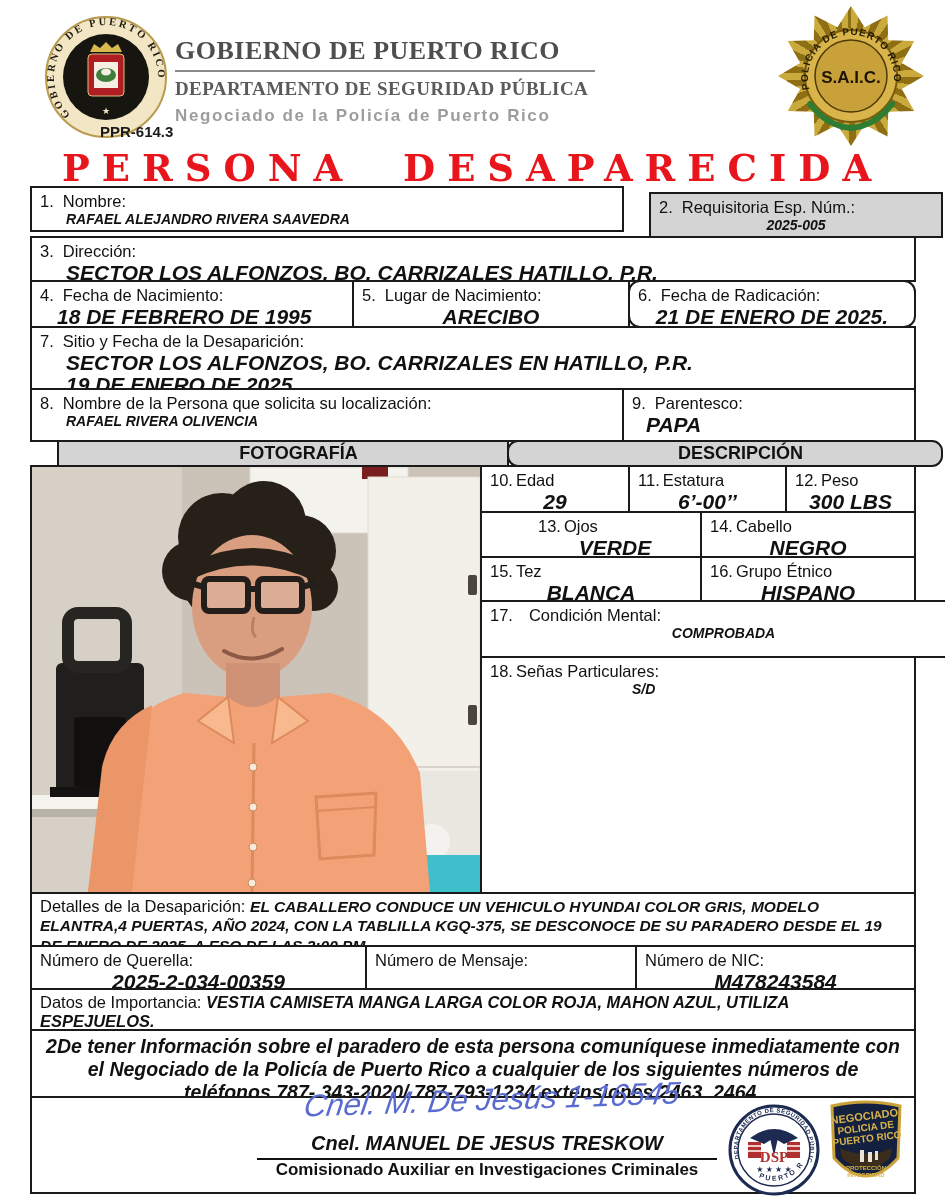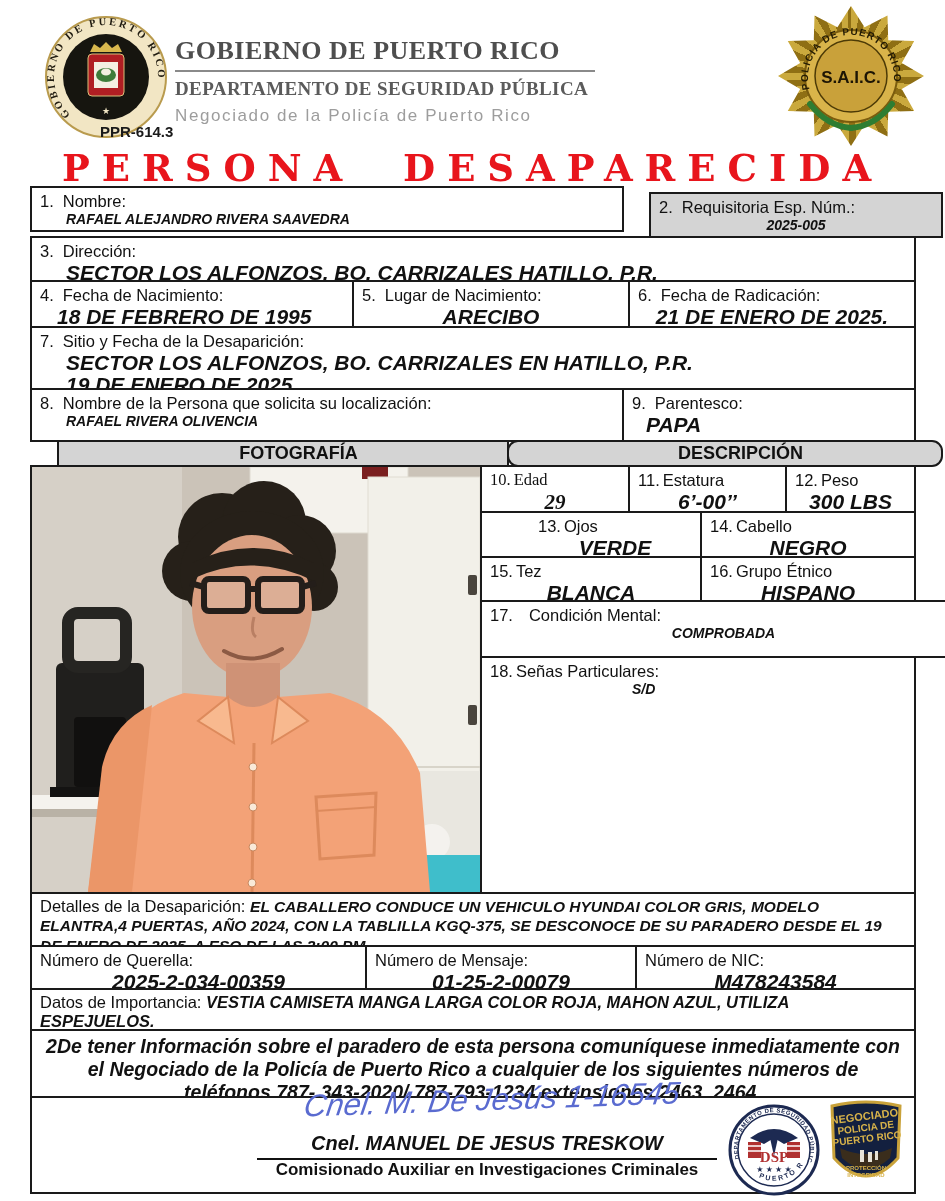--- a/index.html
+++ b/index.html
@@ -5,21 +5,21 @@
   html,body{margin:0;padding:0;background:#ffffff;}
   .page{position:relative;width:945px;height:1201px;background:#ffffff;overflow:hidden;
         font-family:"Liberation Sans",sans-serif;color:#111;}
 
   
   .hdr-text{position:absolute;left:175px;top:36px;width:420px;}
   .hdr-agency{font-family:"Liberation Serif",serif;font-size:26px;font-weight:bold;color:#4e4e4e;
               letter-spacing:.5px;border-bottom:2px solid #8a8a8a;padding-bottom:4px;white-space:nowrap;}
   .hdr-dept{font-family:"Liberation Serif",serif;font-size:19px;font-weight:bold;color:#5b5b5b;
             margin-top:6px;letter-spacing:.4px;white-space:nowrap;}
-  .hdr-bureau{font-size:17px;color:#9d9d9d;margin-top:6px;letter-spacing:1.6px;white-space:nowrap;}
+  .hdr-bureau{font-size:17px;color:#9d9d9d;margin-top:6px;letter-spacing:1.6px;white-space:nowrap;font-weight:bold;}
   .form-number{position:absolute;left:100px;top:123px;font-size:15px;font-weight:bold;color:#1a1a1a;}
 
   .seal-left{position:absolute;left:44px;top:12px;width:124px;height:130px;}
 
   .badge-saic{position:absolute;left:772px;top:4px;width:158px;height:146px;}
   .saic-burst{position:absolute;left:6px;top:2px;width:146px;height:140px;
       background:repeating-conic-gradient(#caa93d 0deg 7deg,#8f6f14 7deg 14deg);
       clip-path:polygon(100% 50%,84.8% 59.3%,93.3% 75%,75.5% 75.5%,75% 93.3%,59.3% 84.8%,50% 100%,
       40.7% 84.8%,25% 93.3%,24.5% 75.5%,6.7% 75%,15.2% 59.3%,0% 50%,15.2% 40.7%,6.7% 25%,
       24.5% 24.5%,25% 6.7%,40.7% 15.2%,50% 0%,59.3% 15.2%,75% 6.7%,75.5% 24.5%,93.3% 25%,84.8% 40.7%);}
@@ -124,21 +124,21 @@
   </div>
 
   <div class="cell" style="left:30px;top:280px;width:324px;height:48px;">
     <div class="lbl"><span class="num">4.</span><span>Fecha de Nacimiento:</span></div>
     <div class="val" style="padding-left:25px;">18 DE FEBRERO DE 1995</div>
   </div>
   <div class="cell" style="left:352px;top:280px;width:278px;height:48px;">
     <div class="lbl"><span class="num">5.</span><span>Lugar de Nacimiento:</span></div>
     <div class="val ctr">ARECIBO</div>
   </div>
-  <div class="cell" style="left:628px;top:280px;width:288px;height:48px;">
+  <div class="cell" style="left:628px;top:280px;width:288px;height:48px;border-radius:12px;">
     <div class="lbl"><span class="num">6.</span><span>Fecha de Radicación:</span></div>
     <div class="val ctr">21 DE ENERO DE 2025.</div>
   </div>
 
   <div class="cell" style="left:30px;top:326px;width:886px;height:64px;">
     <div class="lbl"><span class="num">7.</span><span>Sitio y Fecha de la Desaparición:</span></div>
     <div class="val ind">SECTOR LOS ALFONZOS, BO. CARRIZALES EN HATILLO, P.R.</div>
     <div class="val ind">19 DE ENERO DE 2025</div>
   </div>
 
@@ -218,21 +218,21 @@
         <circle cx="221" cy="340" r="4" fill="#f9ead9" stroke="#c9885f"></circle>
         <circle cx="221" cy="380" r="4" fill="#f9ead9" stroke="#c9885f"></circle>
         <circle cx="220" cy="416" r="4" fill="#f9ead9" stroke="#c9885f"></circle>
 
         <path d="M284,330 L344,326 L342,388 L288,392 Z" fill="none" stroke="#dd8a5c" stroke-width="3"></path>
         <line x1="284" y1="344" x2="344" y2="340" stroke="#dd8a5c" stroke-width="2"></line>
       </g>
     </svg>
   </div>
 
-  <div class="cell tight" style="left:480px;top:465px;width:150px;height:48px;font-family:Liberation Serif, serif;">
+  <div class="cell tight" style="left:480px;top:465px;width:150px;height:48px;">
     <div class="lbl"><span class="num">10.</span><span>Edad</span></div>
     <div class="val ctr">29</div>
   </div>
   <div class="cell tight" style="left:628px;top:465px;width:159px;height:48px;">
     <div class="lbl"><span class="num">11.</span><span>Estatura</span></div>
     <div class="val ctr">6’-00’’</div>
   </div>
   <div class="cell tight" style="left:785px;top:465px;width:131px;height:48px;">
     <div class="lbl"><span class="num">12.</span><span>Peso</span></div>
     <div class="val ctr">300 LBS</div>
@@ -270,21 +270,20 @@
     <div class="para"><span>Detalles de la Desaparición:</span>
       <span class="inline-val">EL CABALLERO CONDUCE UN VEHICULO HYUNDAI COLOR GRIS, MODELO ELANTRA,4 PUERTAS, AÑO 2024, CON LA TABLILLA KGQ-375, SE DESCONOCE DE SU PARADERO DESDE EL 19 DE ENERO DE 2025, A ESO DE LAS 2:00 PM.</span></div>
   </div>
 
   <div class="cell" style="left:30px;top:945px;width:337px;height:45px;">
     <div class="lbl">Número de Querella:</div>
     <div class="val ctr">2025-2-034-00359</div>
   </div>
   <div class="cell" style="left:365px;top:945px;width:272px;height:45px;">
     <div class="lbl">Número de Mensaje:</div>
-    <div class="val ctr">01-25-2-00079</div>
   </div>
   <div class="cell" style="left:635px;top:945px;width:281px;height:45px;">
     <div class="lbl">Número de NIC:</div>
     <div class="val ctr">M478243584</div>
   </div>
 
   <div class="cell" style="left:30px;top:988px;width:886px;height:43px;">
     <div class="para"><span>Datos de Importancia:</span>
       <span class="inline-val" style="font-size:16.5px;">VESTIA CAMISETA MANGA LARGA COLOR ROJA, MAHON AZUL, UTILIZA ESPEJUELOS.</span></div>
   </div>

